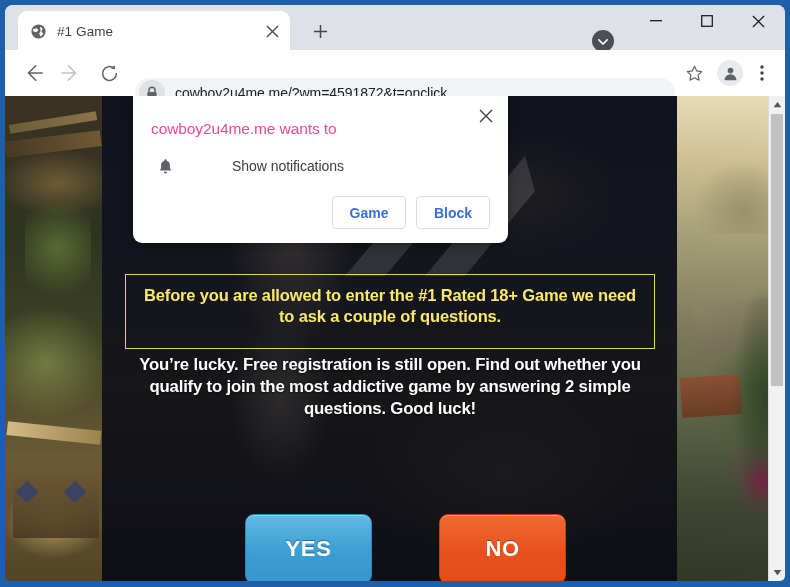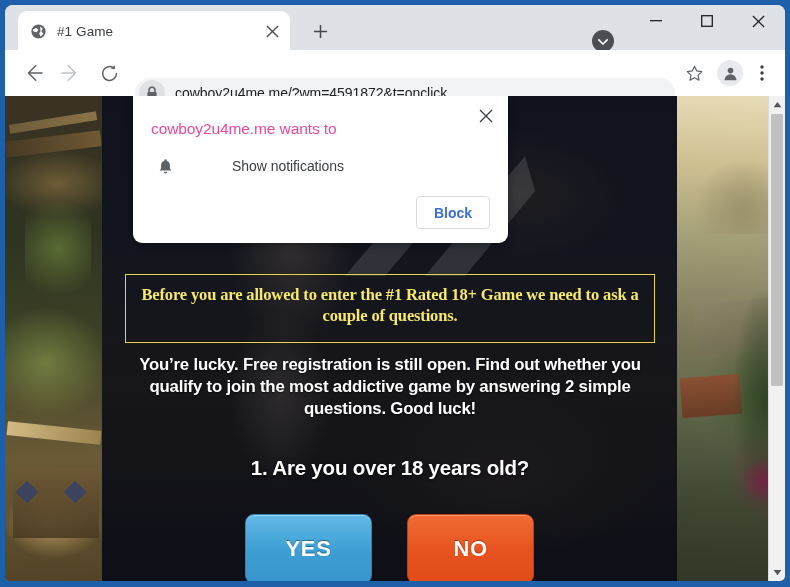--- a/index.html
+++ b/index.html
@@ -257,23 +257,22 @@
     position: absolute;
     left: 97px; top: 0;
     width: 575px; height: 485px;
   }
   #warn-box {
     position: absolute;
     left: 23px; top: 178px;
     width: 530px;
     box-sizing: border-box;
     border: 1px solid #e8d44a;
-    padding: 10px 14px 15px;
+    padding: 10px 14px 21px;
     text-align: center;
-    font-family: Liberation Serif, serif;
   }
   #warn-text {
     font-size: 16.5px;
     font-weight: bold;
     color: #f7e96a;
     line-height: 1.26;
     letter-spacing: -.15px;
   }
   #blurb {
     position: absolute;
@@ -311,20 +310,21 @@
     border-radius: 9px;
     display: flex;
     align-items: center;
     justify-content: center;
     font-size: 22px;
     font-weight: bold;
     color: #ffffff;
     letter-spacing: .6px;
     text-shadow: 0 -1px 1px rgba(0,0,0,.35);
     box-sizing: border-box;
+    margin-left: 32px;
   }
   #btn-yes {
     background: linear-gradient(180deg,#63b9e6 0%, #3d9fd4 52%, #3894cc 100%);
     border: 1px solid #2f84b8;
     box-shadow: inset 0 1px 0 rgba(255,255,255,.38);
   }
   #btn-no {
     background: linear-gradient(180deg,#ef6c33 0%, #e8521f 52%, #e24c18 100%);
     border: 1px solid #c4400f;
     box-shadow: inset 0 1px 0 rgba(255,255,255,.3);
@@ -548,21 +548,20 @@
       </div>
 
       <div id="content">
 
         <div id="warn-box">
           <div id="warn-text">Before you are allowed to enter the #1 Rated 18+ Game we need to ask a couple of questions.</div>
         </div>
 
         <div id="blurb">You’re lucky. Free registration is still open. Find out whether you qualify to join the most addictive game by answering 2 simple questions. Good luck!</div>
 
-        <div id="question">1. Are you over 18 years old?</div>
 
         <div id="answers">
           <div class="answer-btn" id="btn-yes">YES</div>
           <div class="answer-btn" id="btn-no">NO</div>
         </div>
 
       </div>
 
       <div id="perm-bubble">
         <div id="perm-close">
@@ -574,20 +573,21 @@
         <div id="perm-row">
           <span id="perm-bell">
             <svg width="15" height="17" viewBox="0 0 16 18">
               <path d="M8 1.2 a1.3 1.3 0 0 1 1.3 1.3 v.5 a4.6 4.6 0 0 1 3.4 4.4 v3.4 l1.5 2.4 H1.8 L3.3 10.8 V7.4 a4.6 4.6 0 0 1 3.4 -4.4 v-.5 A1.3 1.3 0 0 1 8 1.2 Z" fill="#5f6368"></path>
               <path d="M6.2 14.6 a1.8 1.8 0 0 0 3.6 0 Z" fill="#5f6368"></path>
             </svg>
           </span>
           <span id="perm-permission">Show notifications</span>
         </div>
         <div id="perm-actions">
+          <div class="perm-btn">Game</div>
           <div class="perm-btn">Block</div>
         </div>
       </div>
 
     </div>
 
     <div id="scrollbar">
       <div id="sb-up">
         <svg width="9" height="7" viewBox="0 0 10 8">
             <path d="M5 1 L9.4 7 L0.6 7 Z" fill="currentColor"></path>

